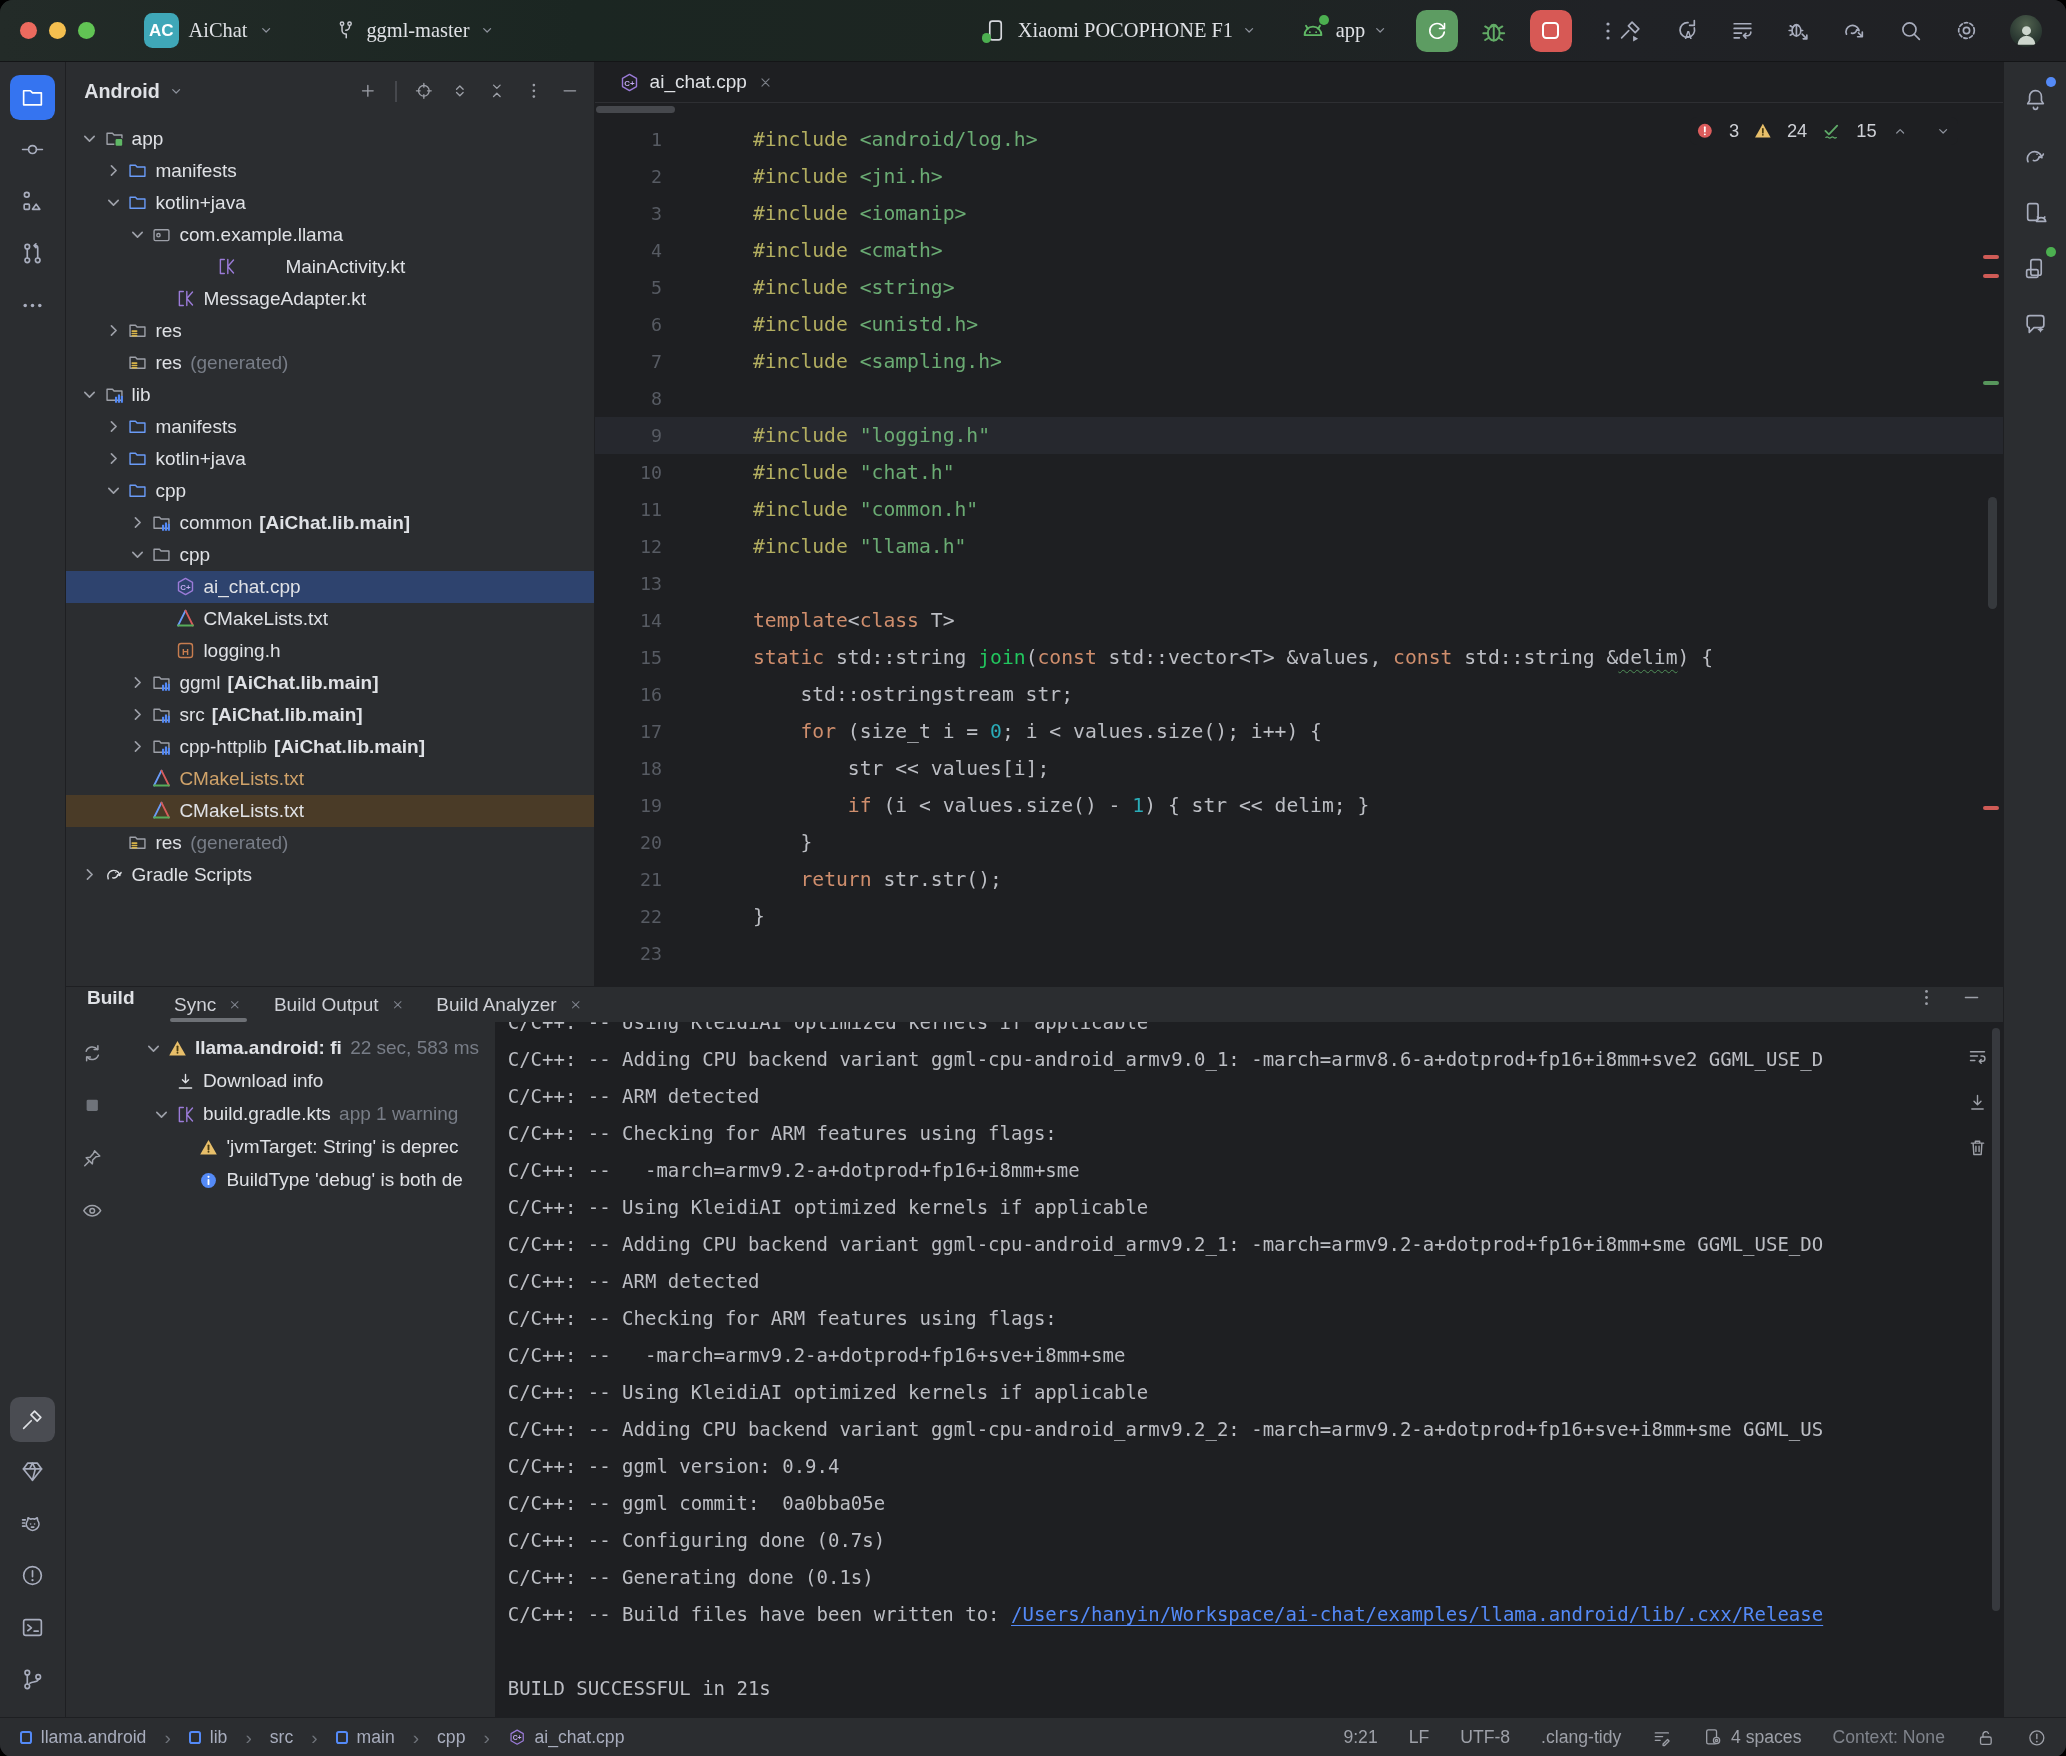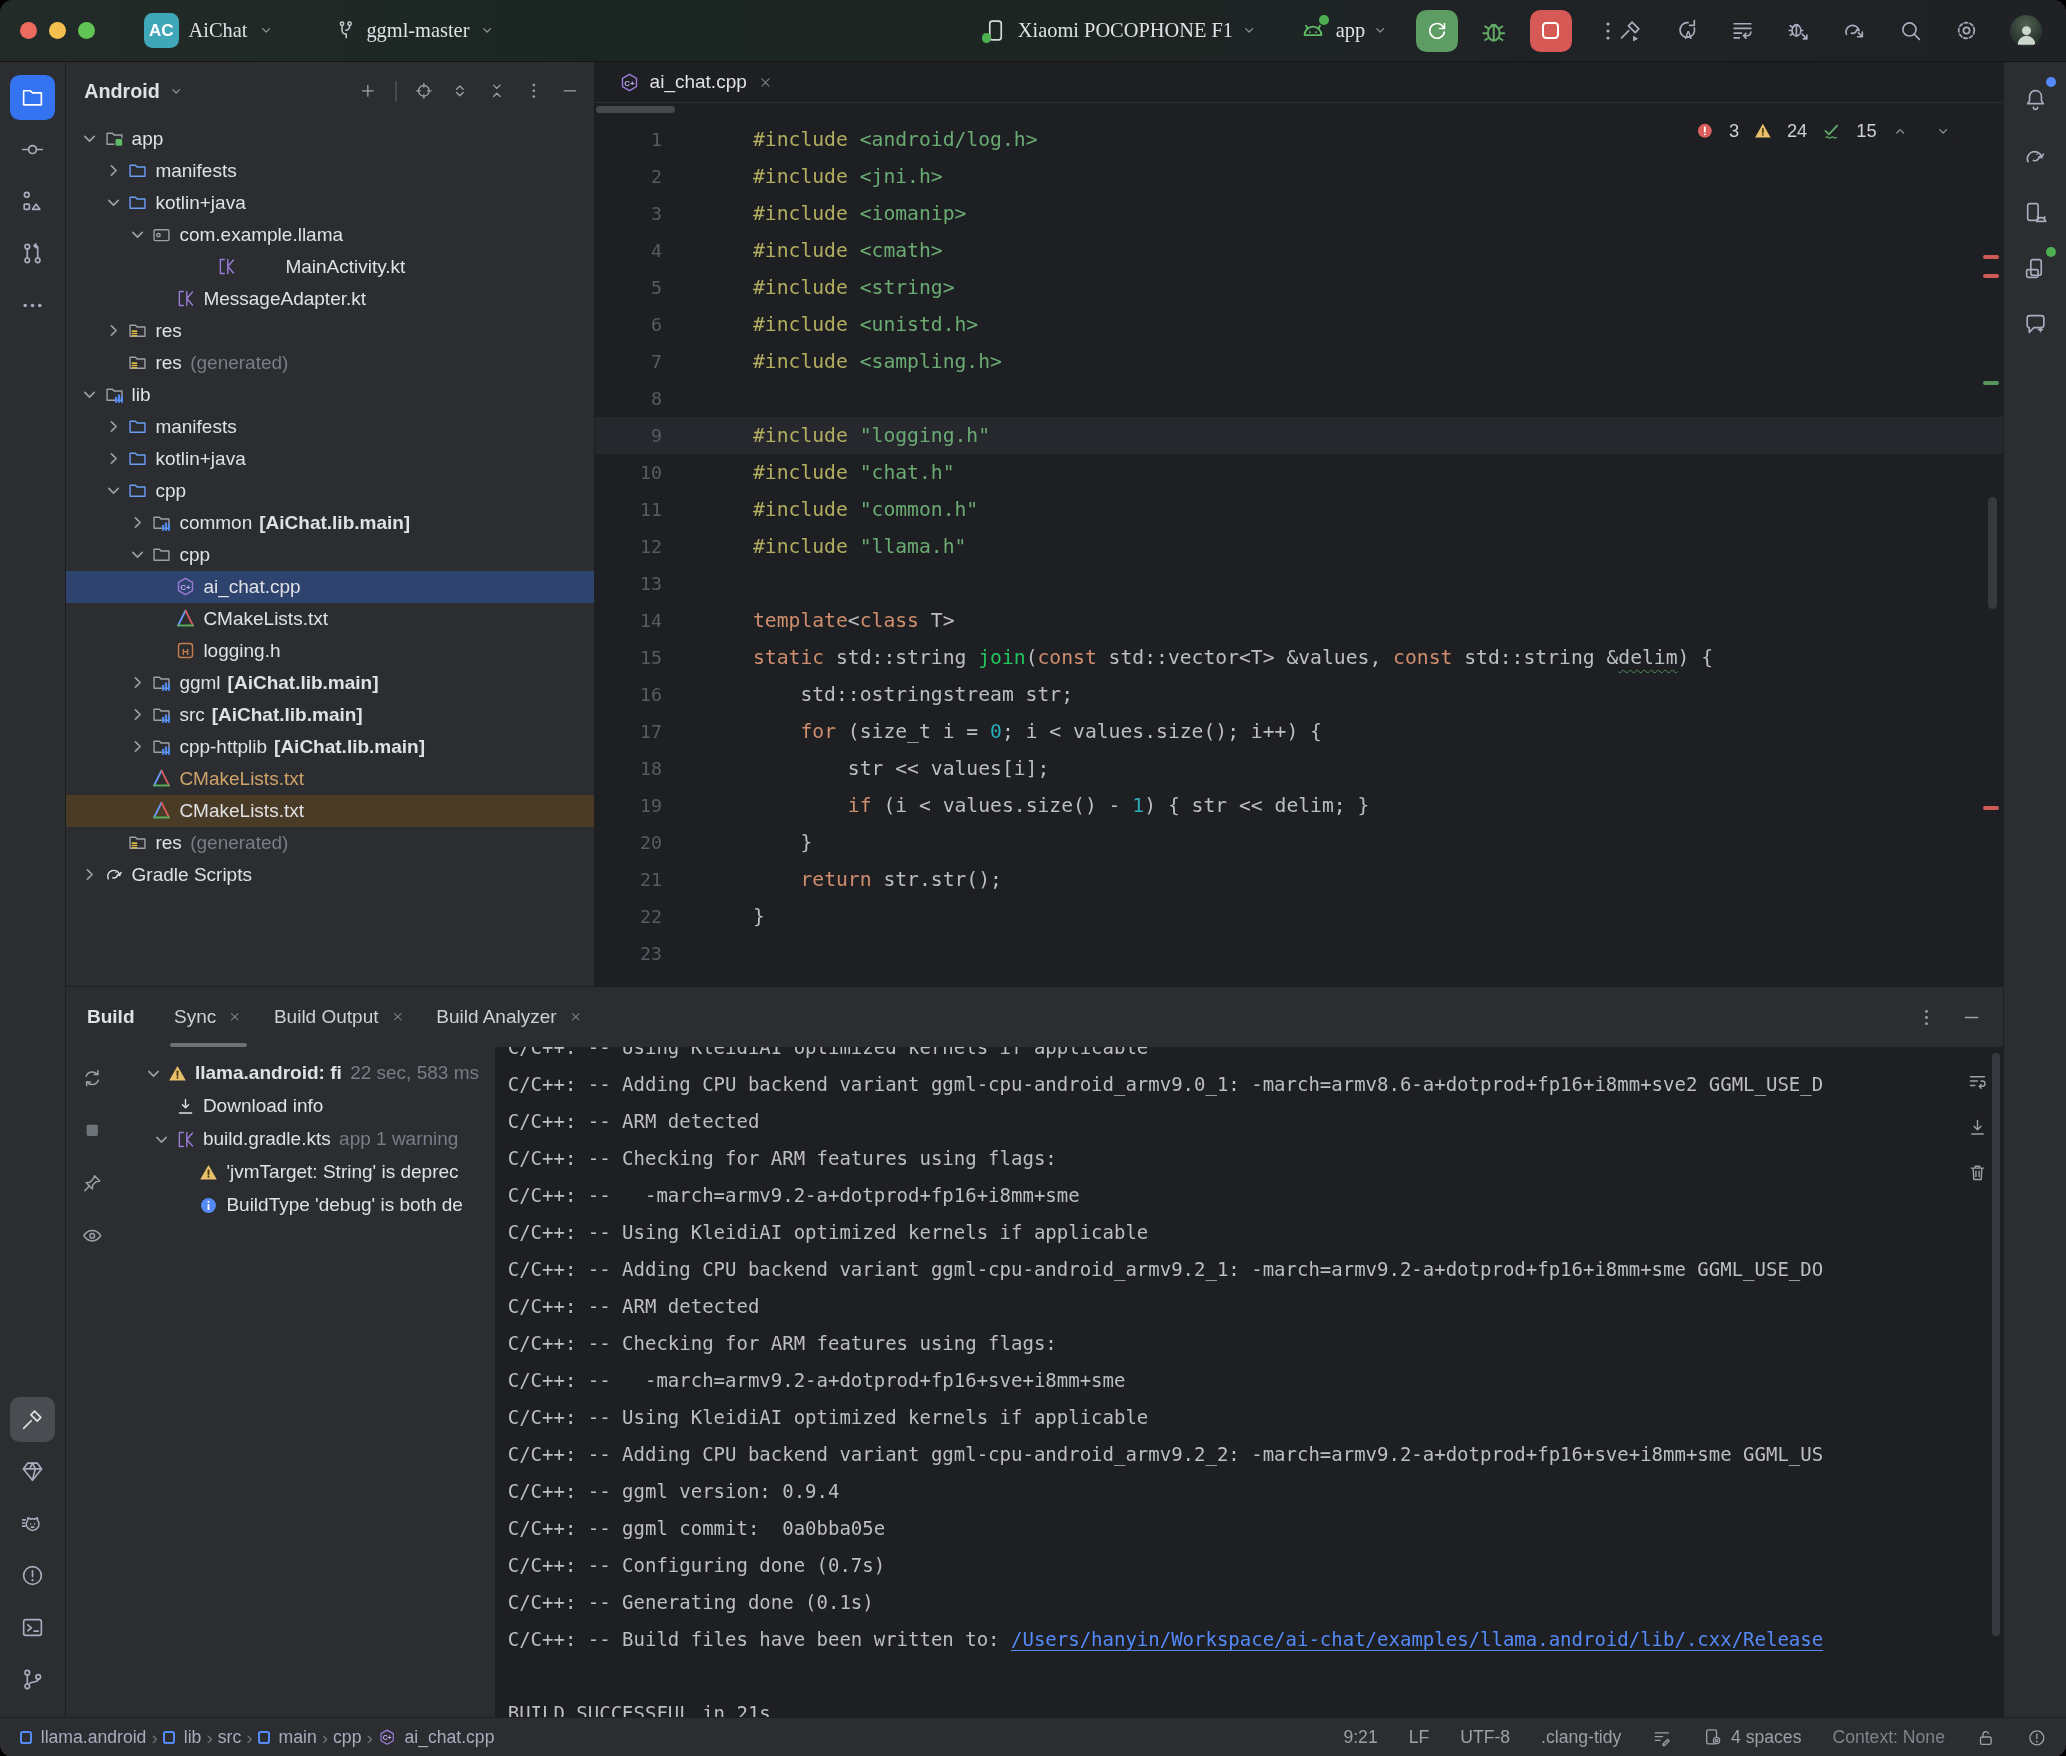--- a/index.html
+++ b/index.html
@@ -80,42 +80,42 @@
   .tok-f{color:#22c55e}.tok-n{color:#2aacb8}.tok-p{color:#bcbec4}
   .tok-u{color:#bcbec4; text-decoration:underline wavy #4f8f58 1.4px; text-underline-offset:4.9px;}
   .inspections { position:absolute; top:55px; right:45px; display:flex; align-items:center; gap:14px;
                  background:#1e1f22; padding:2.8px 5.6px; border-radius:7px; font-size:18.3px; color:#ced0d6; z-index:4; }
   .stripe { position:absolute; right:0; top:41px; bottom:0; width:24px; z-index:2; }
   .smark { position:absolute; left:4.2px; width:15.5px; height:4.2px; border-radius:2.1px; }
   .vthumb { position:absolute; right:5.6px; top:394px; height:112px; width:9.8px; background:#55585f; opacity:.45; border-radius:4.9px; }
 
   
   .build { flex:1; background:#2b2d30; border-top:1.4px solid #1e1f22; display:flex; flex-direction:column; min-height:0; }
-  .btabs { height:60px; flex:none; display:flex; align-items:center; padding:0 9.8px 0 21px; }
+  .btabs { height:35px; flex:none; display:flex; align-items:flex-start; padding:0 9.8px 0 21px; }
   .bwin-title { font-size:19px; font-weight:bold; color:#dfe1e5; margin-right:24px; }
   .btab { position:relative; height:100%; display:flex; align-items:center; gap:11.2px; padding:0 15.5px; font-size:19px; color:#ced0d6; }
   .btab .x { color:#7b7f88; }
   .btab.active::after { content:""; position:absolute; left:11.2px; right:11.2px; bottom:0; height:4.2px; background:#6e7176; border-radius:2.1px; }
   .btabs-right { margin-left:auto; display:flex; align-items:center; gap:24px; color:#9da0a8; padding-right:11.2px; }
   .bbody { flex:1; display:flex; min-height:0; }
   .bleft { width:429px; flex:none; display:flex; }
   .bstrip { width:53px; flex:none; display:flex; flex-direction:column; align-items:center; gap:28px; padding-top:19.7px; color:#9da0a8; }
   .btree { flex:1; padding-top:9.8px; overflow:hidden; }
   .btree-row { height:33px; display:flex; align-items:center; font-size:19px; color:#dfe1e5; white-space:nowrap; overflow:hidden; }
   .console { flex:1; background:#1e1f22; position:relative; overflow:hidden; padding-left:12.7px; min-width:0; }
   .console-inner { margin-top:-18.3px; }
   .console-line { height:37px; display:flex; align-items:center; font-family:"DejaVu Sans Mono", monospace; font-size:19px; white-space:pre; color:#bcbec4; }
   .clink { color:#548af7; text-decoration:underline; text-underline-offset:4.2px; }
   .cicons { position:absolute; top:24px; right:15.5px; display:flex; flex-direction:column; gap:22.5px; color:#9da0a8; z-index:3; }
   .cthumb { position:absolute; right:2.8px; top:5.6px; height:583px; width:8.4px; background:#505359; opacity:.5; border-radius:4.2px; }
 
   
   .statusbar { height:40px; flex:none; background:#2b2d30; border-top:1.4px solid #1e1f22; display:flex; align-items:center;
                padding:0 19.7px; font-size:17.6px; color:#9da0a8; }
-  .crumbs { display:flex; align-items:center; gap:5px; }
+  .crumbs { display:flex; align-items:center; gap:18px; }
   .crumb { display:flex; align-items:center; gap:8.4px; color:#a8adbd; }
   .csep { color:#6f737a; font-size:19px; }
   .mod-sq { width:12.7px; height:12.7px; border:2.1px solid #548af7; border-radius:2.8px; display:inline-block; }
   .sright { margin-left:auto; display:flex; align-items:center; gap:31px; }
   .sseg { display:flex; gap:8.4px; }
   .sseg.dim { color:#7f838b; }
 </style>
 </head>
 <body>
 

